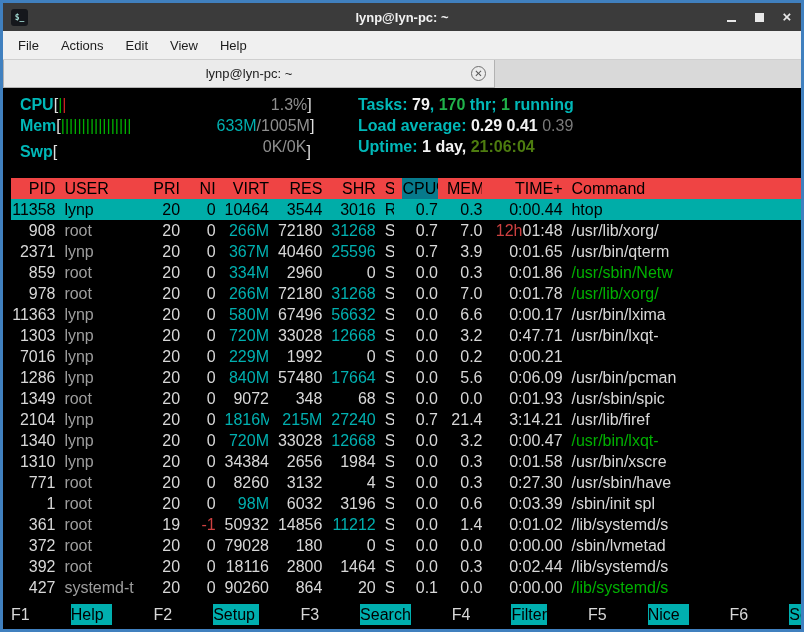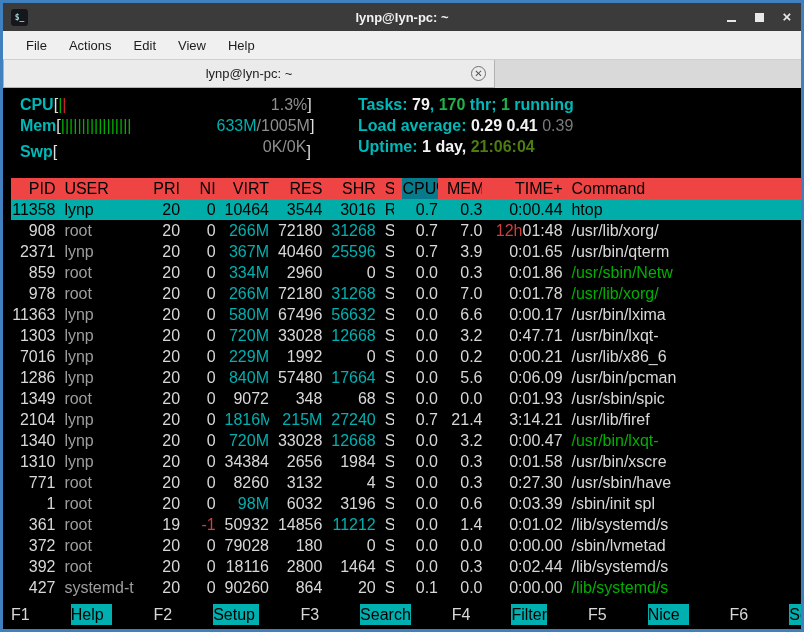--- a/index.html
+++ b/index.html
@@ -17,21 +17,21 @@
   .win-title { position:absolute; left:50%; transform:translateX(-50%);
                color:#f2f2f2; font-weight:bold; font-size:13px; white-space:nowrap; }
   .win-buttons { margin-left:auto; display:flex; align-items:center; gap:16px; }
   .btn { display:flex; align-items:center; justify-content:center; width:12px; height:14px; cursor:default; }
   .glyph-min { width:9px; height:2px; background:#e8e8e8; margin-top:8px; }
   .glyph-max { width:9px; height:9px; background:#e8e8e8; }
   .glyph-close { color:#e8e8e8; font-size:15px; font-weight:bold; line-height:14px; }
 
   
   .menubar { height:29px; background:#f0f0f0; border-bottom:1px solid #cfcfcf;
-             display:flex; align-items:center; padding-left:12px; flex:0 0 auto; }
+             display:flex; align-items:center; padding-left:4px; flex:0 0 auto; }
   .menu-item { padding:4px 11px; font-size:13px; color:#1c1c1c; }
 
   
   .tabbar { height:28px; background:#d9d9d9; display:flex; align-items:stretch; flex:0 0 auto; }
   .tab { width:492px; background:#ebebeb; border:1px solid #b2b2b2; border-top:none;
          display:flex; align-items:center; justify-content:center; position:relative;
          font-size:13px; color:#222; }
   .tab-close { position:absolute; right:8px; width:15px; height:15px; border-radius:50%;
                border:1px solid #6f6f6f; color:#555; font-size:10px; line-height:13px;
                display:flex; align-items:center; justify-content:center; }
@@ -250,21 +250,20 @@
           <div class="cell a-l col-user">lynp</div>
           <div class="cell a-r col-pri">20</div>
           <div class="cell a-r col-ni">0</div>
           <div class="cell a-r col-virt"><span class="c-cyan">229M</span></div>
           <div class="cell a-r col-res">1992</div>
           <div class="cell a-r col-shr">0</div>
           <div class="cell a-l col-s">S</div>
           <div class="cell a-r col-cpu">0.0</div>
           <div class="cell a-r col-mem">0.2</div>
           <div class="cell a-r col-time">0:00.21</div>
-          <div class="cell a-l col-command">/usr/lib/x86_6</div>
         </div>
         <div class="prow">
           <div class="cell a-r col-pid">1286</div>
           <div class="cell a-l col-user">lynp</div>
           <div class="cell a-r col-pri">20</div>
           <div class="cell a-r col-ni">0</div>
           <div class="cell a-r col-virt"><span class="c-cyan">840M</span></div>
           <div class="cell a-r col-res">57480</div>
           <div class="cell a-r col-shr"><span class="c-cyan">17664</span></div>
           <div class="cell a-l col-s">S</div>

